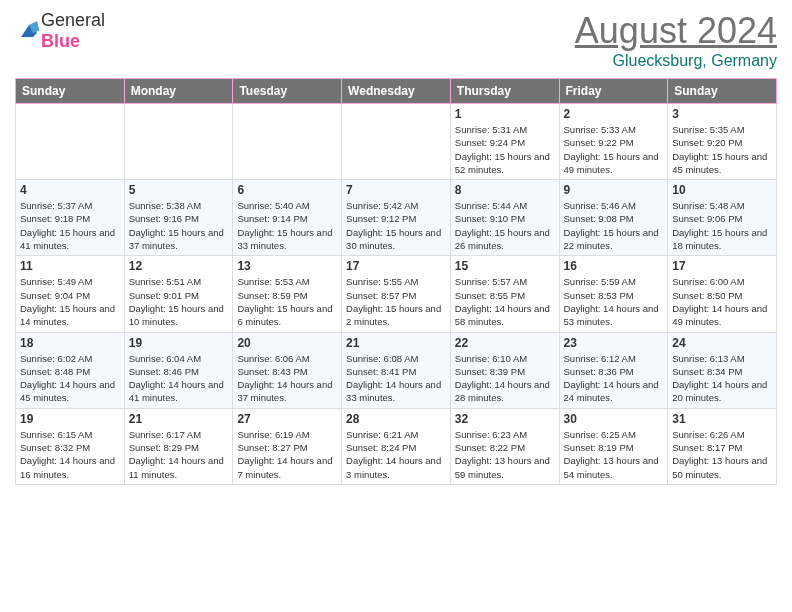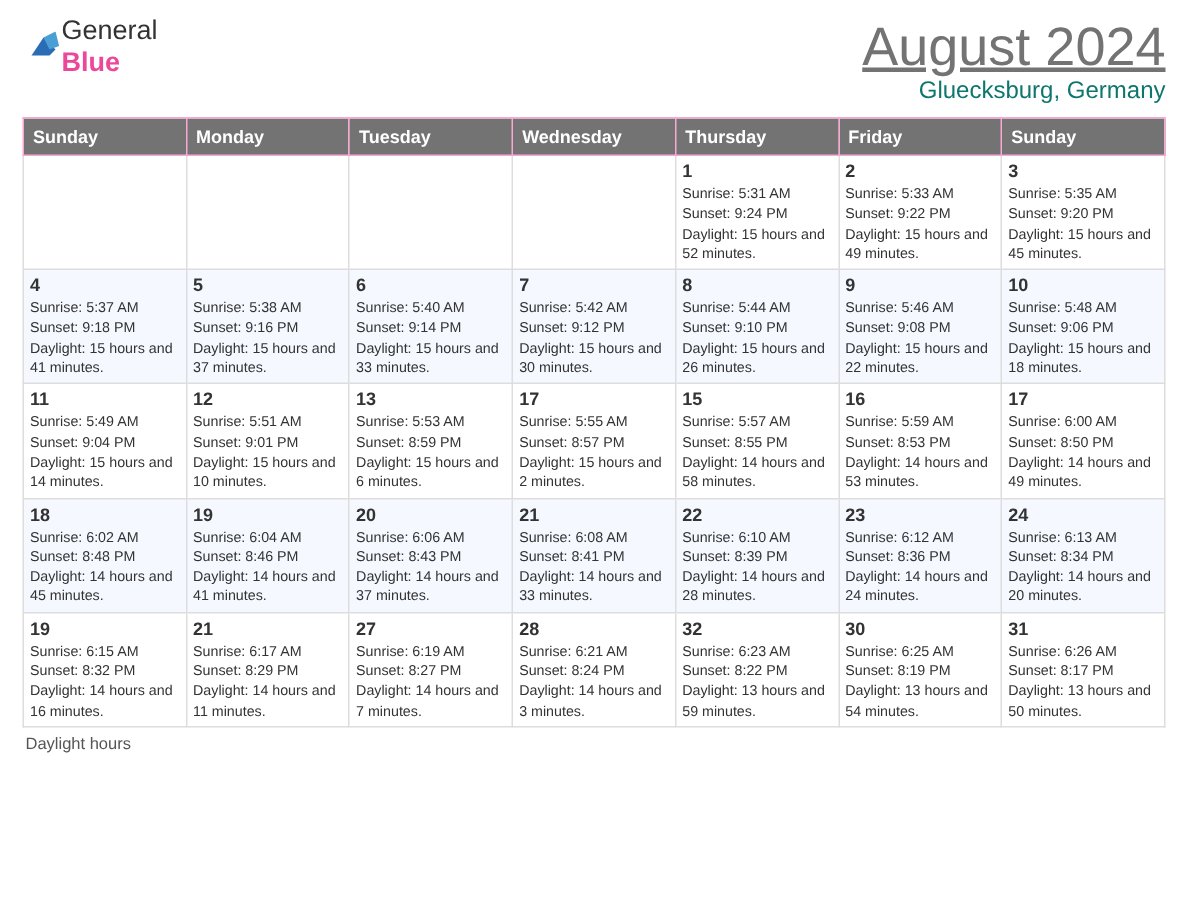--- a/index.html
+++ b/index.html
@@ -203,16 +203,13 @@
             <div class="day-info">Sunrise: 6:25 AM<br>Sunset: 8:19 PM<br>Daylight: 13 hours and 54 minutes.</div>
           </td>
           <td>
             <span class="day-number">31</span>
             <div class="day-info">Sunrise: 6:26 AM<br>Sunset: 8:17 PM<br>Daylight: 13 hours and 50 minutes.</div>
           </td>
         </tr>
       </tbody>
   </table>
 
-  <div class="footer">
-    <span>Daylight hours</span>
-  </div>
 </div>
 
 </body></html>

